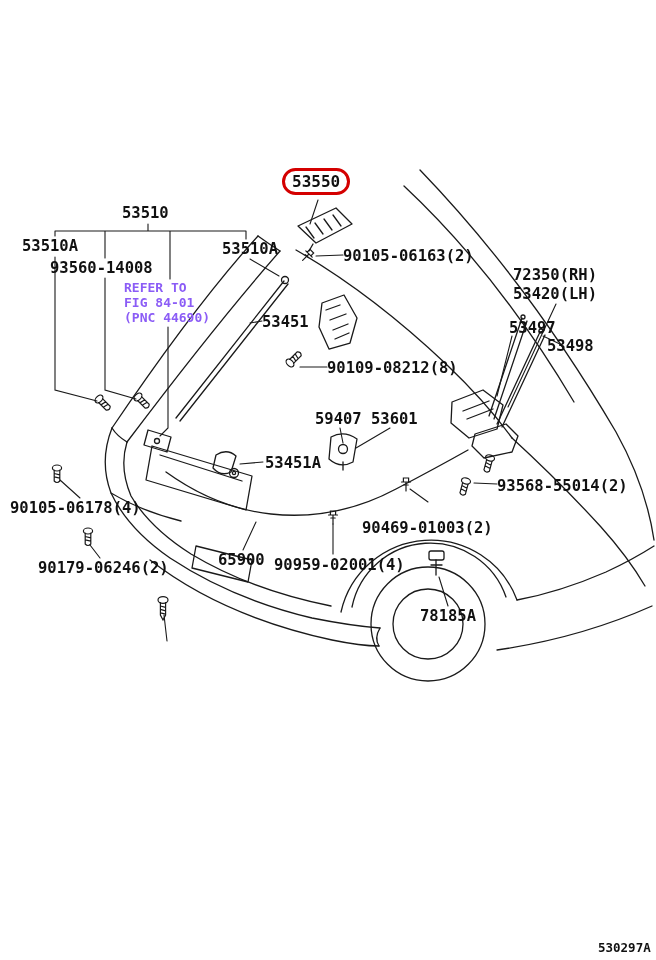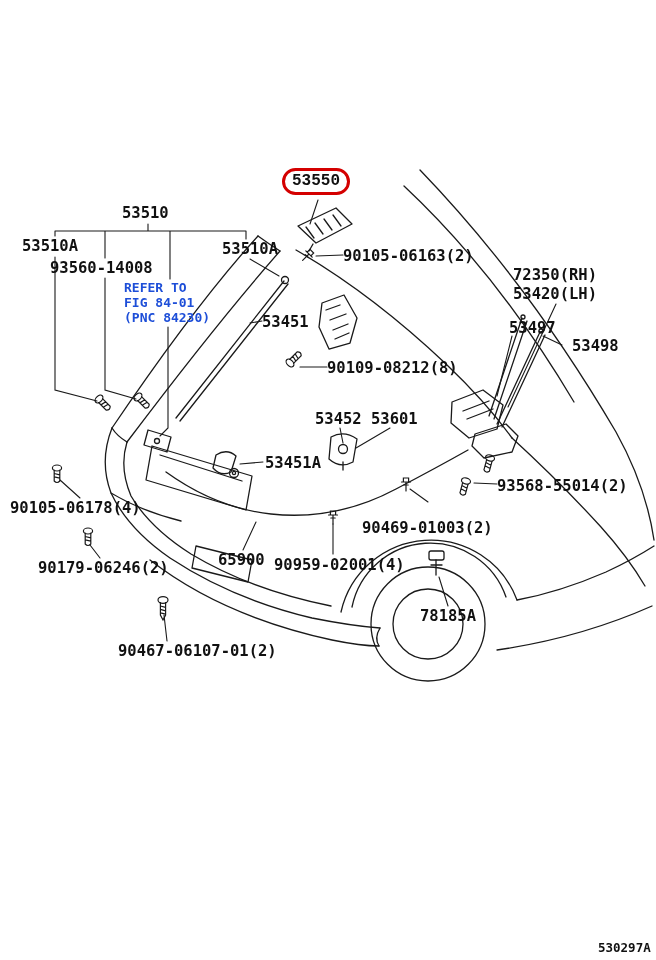--- a/index.html
+++ b/index.html
@@ -7,27 +7,27 @@
     width:656px;height:960px;position:relative;background:#ffffff;
     font-family:"DejaVu Sans Mono","Liberation Mono",monospace;
   }
   #stage{position:absolute;left:0;top:0;width:656px;height:960px;overflow:hidden}
   #art{position:absolute;left:0;top:0}
   .lbl{
     position:absolute;font-weight:bold;font-size:15.5px;line-height:19px;
     color:#111;white-space:nowrap;cursor:pointer;
   }
   .note{
-    position:absolute;font-weight:bold;font-size:13px;line-height:15px;color:#1d4ed8;
+    position:absolute;font-weight:bold;font-size:13px;line-height:15px;color:#8b5cf6;
     white-space:nowrap;
   }
   .hl-box{
     position:absolute;border:3px solid #d40000;border-radius:14px;
     padding:0 7px;font-weight:bold;font-size:16px;line-height:21px;color:#111;
-    background:transparent;cursor:pointer;white-space:nowrap;font-family:Liberation Mono, monospace;
+    background:transparent;cursor:pointer;white-space:nowrap;
   }
   .fig-code{
     position:absolute;left:598px;top:940px;font-weight:bold;font-size:12.5px;color:#111;
   }
 </style>
 </head>
 <body>
 
 <div id="stage">
 
@@ -161,37 +161,36 @@
     <span>53550</span>
   </div>
 
   <div class="lbl" style="left:122px;top:204px">53510</div>
   <div class="lbl" style="left:22px;top:237px">53510A</div>
   <div class="lbl" style="left:50px;top:259px">93560-14008</div>
 
   <div class="note" style="left:124px;top:280px">
     <div>REFER TO</div>
     <div>FIG 84-01</div>
-    <div>(PNC 84230)</div>
+    <div>(PNC 44690)</div>
   </div>
 
   <div class="lbl" style="left:222px;top:240px">53510A</div>
   <div class="lbl" style="left:343px;top:247px">90105-06163(2)</div>
   <div class="lbl" style="left:513px;top:266px">72350(RH)</div>
   <div class="lbl" style="left:513px;top:285px">53420(LH)</div>
   <div class="lbl" style="left:262px;top:313px">53451</div>
   <div class="lbl" style="left:509px;top:319px">53497</div>
-  <div class="lbl" style="left:572px;top:337px">53498</div>
+  <div class="lbl" style="left:547px;top:337px">53498</div>
   <div class="lbl" style="left:327px;top:359px">90109-08212(8)</div>
-  <div class="lbl" style="left:315px;top:410px">53452</div>
+  <div class="lbl" style="left:315px;top:410px">59407</div>
   <div class="lbl" style="left:371px;top:410px">53601</div>
   <div class="lbl" style="left:265px;top:454px">53451A</div>
   <div class="lbl" style="left:497px;top:477px">93568-55014(2)</div>
   <div class="lbl" style="left:10px;top:499px">90105-06178(4)</div>
   <div class="lbl" style="left:362px;top:519px">90469-01003(2)</div>
   <div class="lbl" style="left:218px;top:551px">65900</div>
   <div class="lbl" style="left:274px;top:556px">90959-02001(4)</div>
   <div class="lbl" style="left:38px;top:559px">90179-06246(2)</div>
   <div class="lbl" style="left:420px;top:607px">78185A</div>
-  <div class="lbl" style="left:118px;top:642px">90467-06107-01(2)</div>
 
   <div class="fig-code">530297A</div>
 </div>
 
 </body></html>

